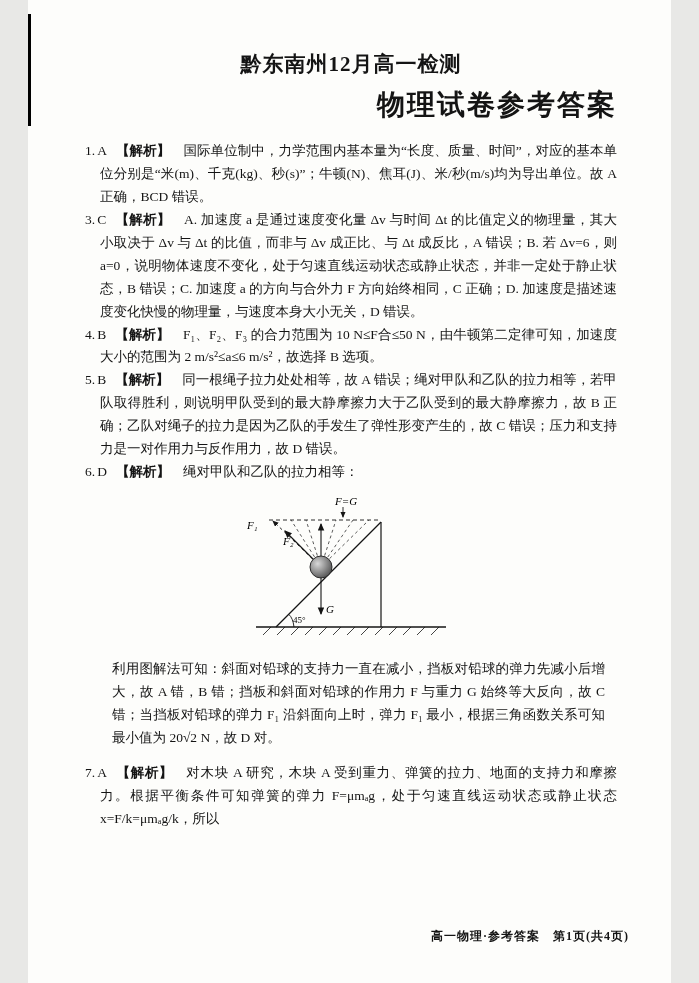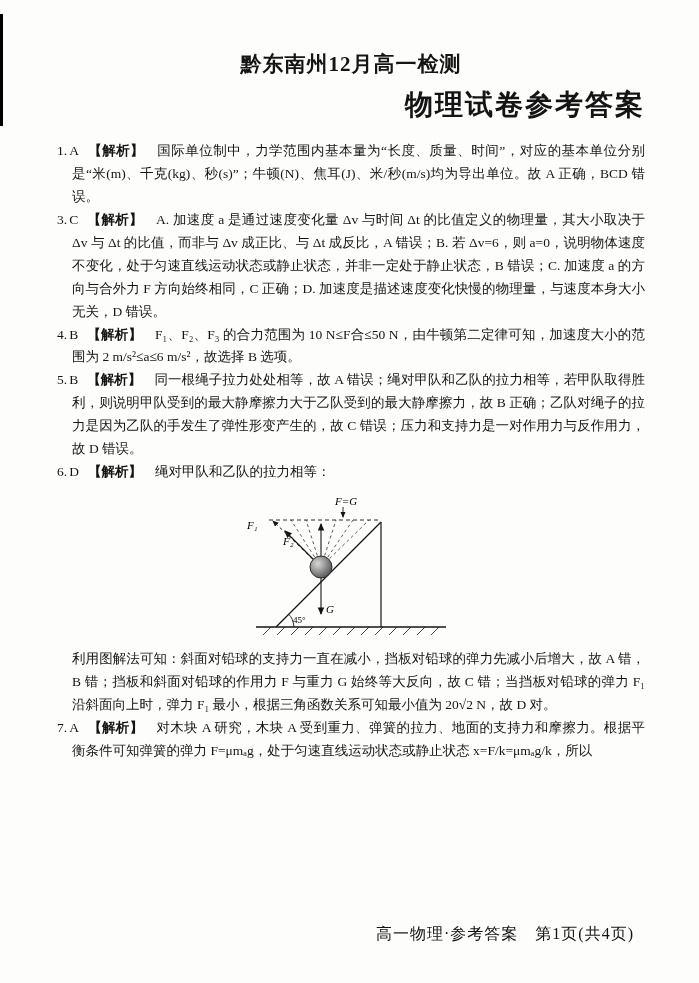--- a/index.html
+++ b/index.html
@@ -1,18 +1,18 @@
 <!DOCTYPE html>
 <html><head>
 <meta charset="utf-8">
 <style>
   html,body { margin:0; padding:0; background:#e8e8e6; }
   .page {
     position:relative;
-    width:699px; height:983px;
+    width:643px; height:983px;
     margin:0 auto;
     background:#fdfdfb;
     font-family:"Liberation Serif","DejaVu Serif",serif;
     color:#141414;
     box-sizing:border-box;
     padding:50px 54px 0 57px;
     overflow:hidden;
   }
   .artifact {
     position:absolute; left:0; top:14px;
@@ -27,27 +27,27 @@
     margin:0 0 16px 0; letter-spacing:2px;
   }
   .item {
     font-size:13.5px; line-height:1.7; text-align:justify;
     margin:0; padding-left:15px; text-indent:-15px;
   }
   .item .ans { margin-left:2px; }
   .item .tag { font-weight:bold; margin:0 13px 0 9px; }
   .cont {
     font-size:13.5px; line-height:1.7; text-align:justify;
-    margin:0; padding-left:15px;
+    margin:12px; padding-left:15px;
   }
   .figure { text-align:center; margin:3px 0 2px 0; }
   .figure svg { display:inline-block; }
   footer {
-    position:absolute; right:65px; bottom:38px;
-    font-weight:normal; font-size:16px; letter-spacing:1px;
+    position:absolute; right:42px; bottom:38px;
+    font-weight:bold; font-size:12px; letter-spacing:1px;
   }
 </style>
 </head>
 <body>
 
 <div class="page">
   <div class="artifact"></div>
 
   <header>
     <h1>黔东南州12月高一检测</h1>

